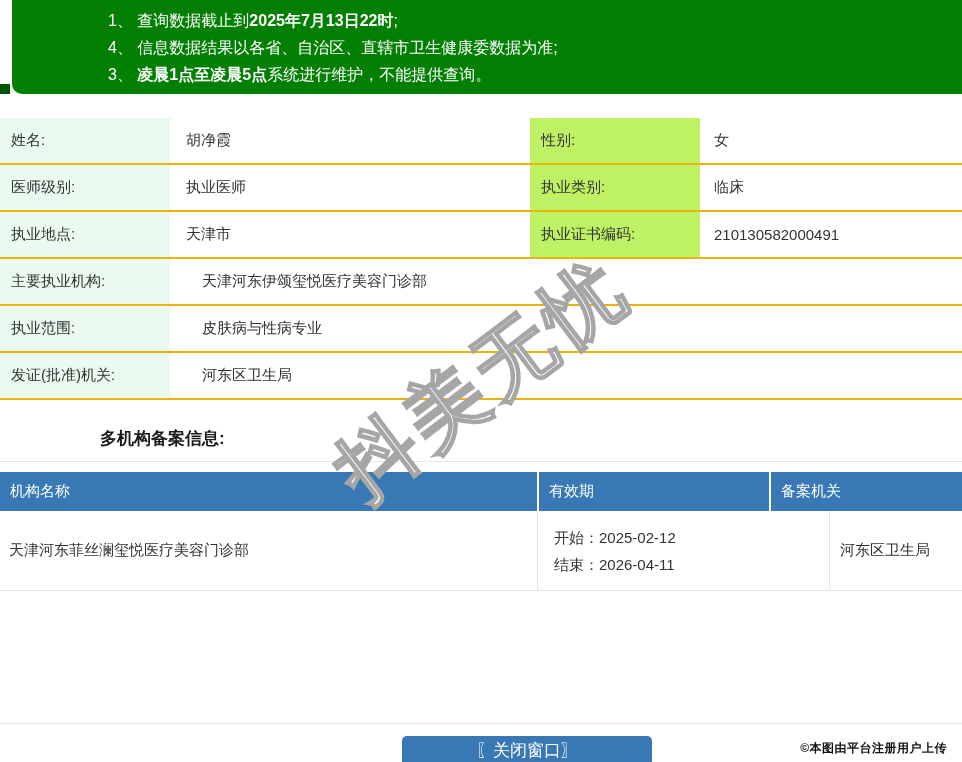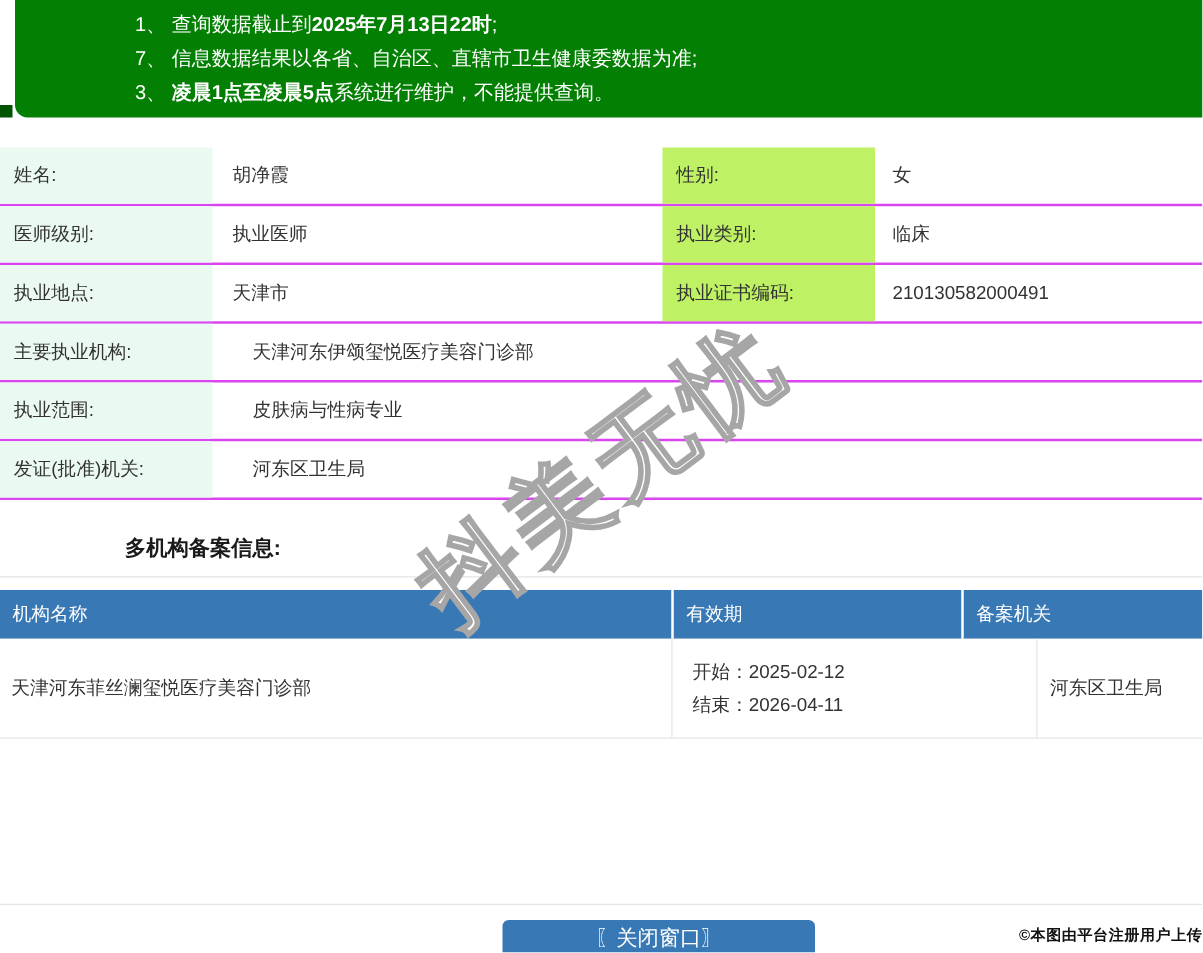--- a/index.html
+++ b/index.html
@@ -13,21 +13,21 @@
   .notice-nub { position:absolute; left:0; top:84px; width:10px; height:10px; background:#015501; }
   .notice {
     position:absolute; left:12px; top:0; width:962px; height:94px;
     background:#038003; color:#fff; padding:7px 10px 0 96px;
     border-bottom-left-radius:10px; font-size:16px; line-height:27px;
   }
   .notice b { font-weight:bold; }
 
   
   .info-table { position:absolute; left:0; top:118px; width:962px; }
-  .info-row { display:flex; height:47px; border-bottom:2px solid #d946ef; font-size:15px; }
+  .info-row { display:flex; height:47px; border-bottom:2px solid #eab308; font-size:15px; }
   .cell { display:flex; align-items:center; }
   .lbl  { width:170px; background:#EBFAF1; padding-left:11px; color:#333; }
   .val1 { width:360px; padding-left:16px; }
   .lbl2 { width:170px; background:#bef264; padding-left:11px; }
   .val2 { flex:1; padding-left:14px; }
   .valwide { flex:1; padding-left:32px; }
 
   
   .section-title {
     position:absolute; left:0; top:427px; width:962px; text-align:left;
@@ -62,34 +62,34 @@
   
   .close-btn {
     position:absolute; left:402px; top:736px; width:250px; height:42px;
     background:#3878B4; color:#fff; border:none; border-radius:5px;
     font-size:17px; font-family:"Liberation Sans", sans-serif;
     text-align:center; padding-bottom:14px; cursor:pointer; z-index:3;
   }
 
   
   .footer-note {
-    position:absolute; right:0; top:740px; font-size:12px; font-weight:bold;
+    position:absolute; right:15px; top:740px; font-size:12px; font-weight:bold;
     color:#111; z-index:4; letter-spacing:0.5px;
     text-shadow:-1px 0 #fff, 1px 0 #fff, 0 -1px #fff, 0 1px #fff, 1px 1px #fff, -1px -1px #fff;
   }
 </style>
 </head>
 <body>
 
 <div class="page">
 
   <div class="notice-nub"></div>
   <div class="notice">
     <div><span>1、 查询数据截止到</span><b>2025年7月13日22时</b><span>;</span></div>
-    <div><span>7、 信息数据结果以各省、自治区、直辖市卫生健康委数据为准;</span><b></b><span></span></div>
+    <div><span>4、 信息数据结果以各省、自治区、直辖市卫生健康委数据为准;</span><b></b><span></span></div>
     <div><span>3、 </span><b>凌晨1点至凌晨5点</b><span>系统进行维护，不能提供查询。</span></div>
   </div>
 
   <div class="info-table">
     <div class="info-row">
       <div class="cell lbl">姓名:</div>
       <div class="cell val1">胡净霞</div>
       <div class="cell lbl2">性别:</div>
       <div class="cell val2">女</div>
     </div>

